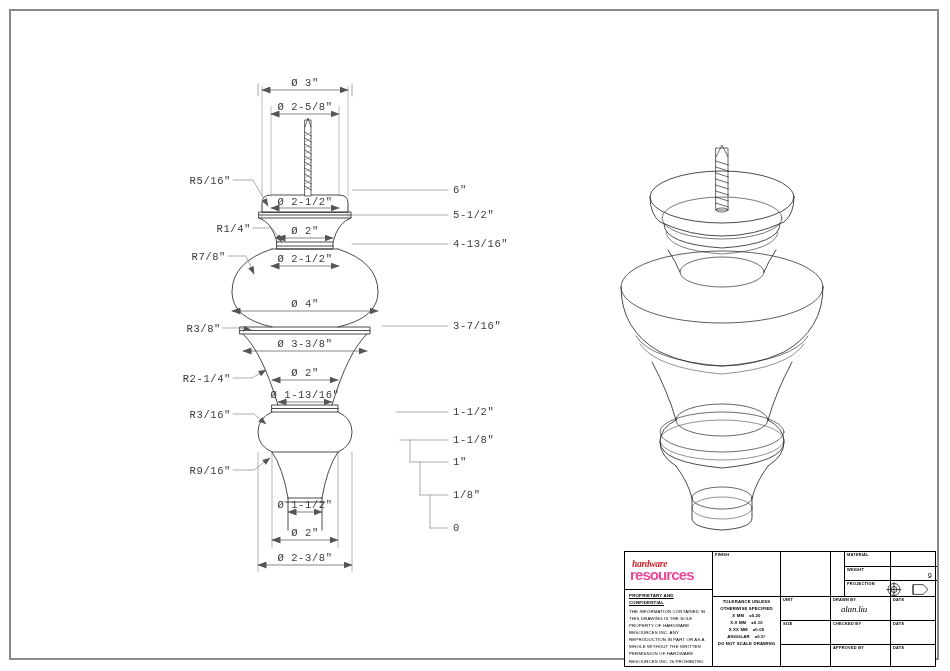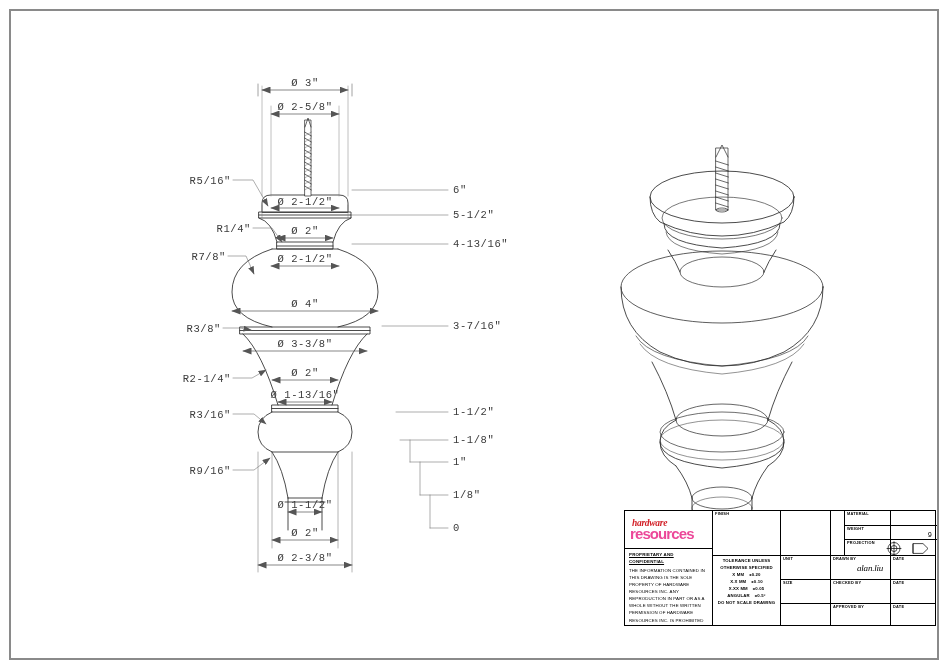--- a/index.html
+++ b/index.html
@@ -9,21 +9,21 @@
   #frame{position:absolute;left:9px;top:9px;width:930px;height:651px;
          border:2px solid #8a8a8a;box-sizing:border-box;background:#fff;}
 
   svg{display:block;}
   .dimtxt{font-family:"Liberation Mono",monospace;font-size:10.5px;fill:#3a3a3a;
           letter-spacing:0.6px;}
   .dimtxt-r{font-family:"Liberation Mono",monospace;font-size:10.5px;fill:#3a3a3a;
           letter-spacing:0.6px;}
 
   
-  #titleblock{position:absolute;left:624px;top:510px;width:312px;height:116px;
+  #titleblock{position:absolute;left:624px;top:551px;width:312px;height:116px;
               border:1.2px solid #000;box-sizing:border-box;background:#fff;
               display:flex;}
   .tb-col{display:flex;flex-direction:column;box-sizing:border-box;}
   .tb-cell{box-sizing:border-box;position:relative;overflow:hidden;}
   .tb-lbl{position:absolute;left:2px;top:1px;font-size:3.9px;font-weight:bold;
           letter-spacing:0.25px;line-height:1;}
   .tb-val{position:absolute;font-size:7px;letter-spacing:0.8px;
           font-family:"Liberation Mono",monospace;}
 
   
@@ -53,21 +53,21 @@
   #size-cell{height:24px;border-bottom:1.2px solid #000;position:relative;}
   #blank-cell{flex:1;position:relative;}
 
   
   #col-by{width:60px;border-right:1.2px solid #000;}
   #by-top{height:44px;border-bottom:1.2px solid #000;}
   #drawn-cell{height:24px;border-bottom:1.2px solid #000;position:relative;}
   #checked-cell{height:24px;border-bottom:1.2px solid #000;position:relative;}
   #approved-cell{flex:1;position:relative;}
   #sig{position:absolute;left:10px;top:7px;font-size:9px;font-style:italic;
-       font-family:"Liberation Serif",serif;color:#000;letter-spacing:-0.2px;margin-left:16px;}
+       font-family:"Liberation Serif",serif;color:#000;letter-spacing:-0.2px;}
 
   
   #col-date{flex:1;}
   #date-top{height:44px;border-bottom:1.2px solid #000;}
   .date-cell{height:24px;border-bottom:1.2px solid #000;position:relative;}
   #date-last{flex:1;position:relative;}
 
   
   #tb-mid{position:absolute;left:88px;top:0;width:132px;height:44px;
           border-right:1.2px solid #000;box-sizing:border-box;}

